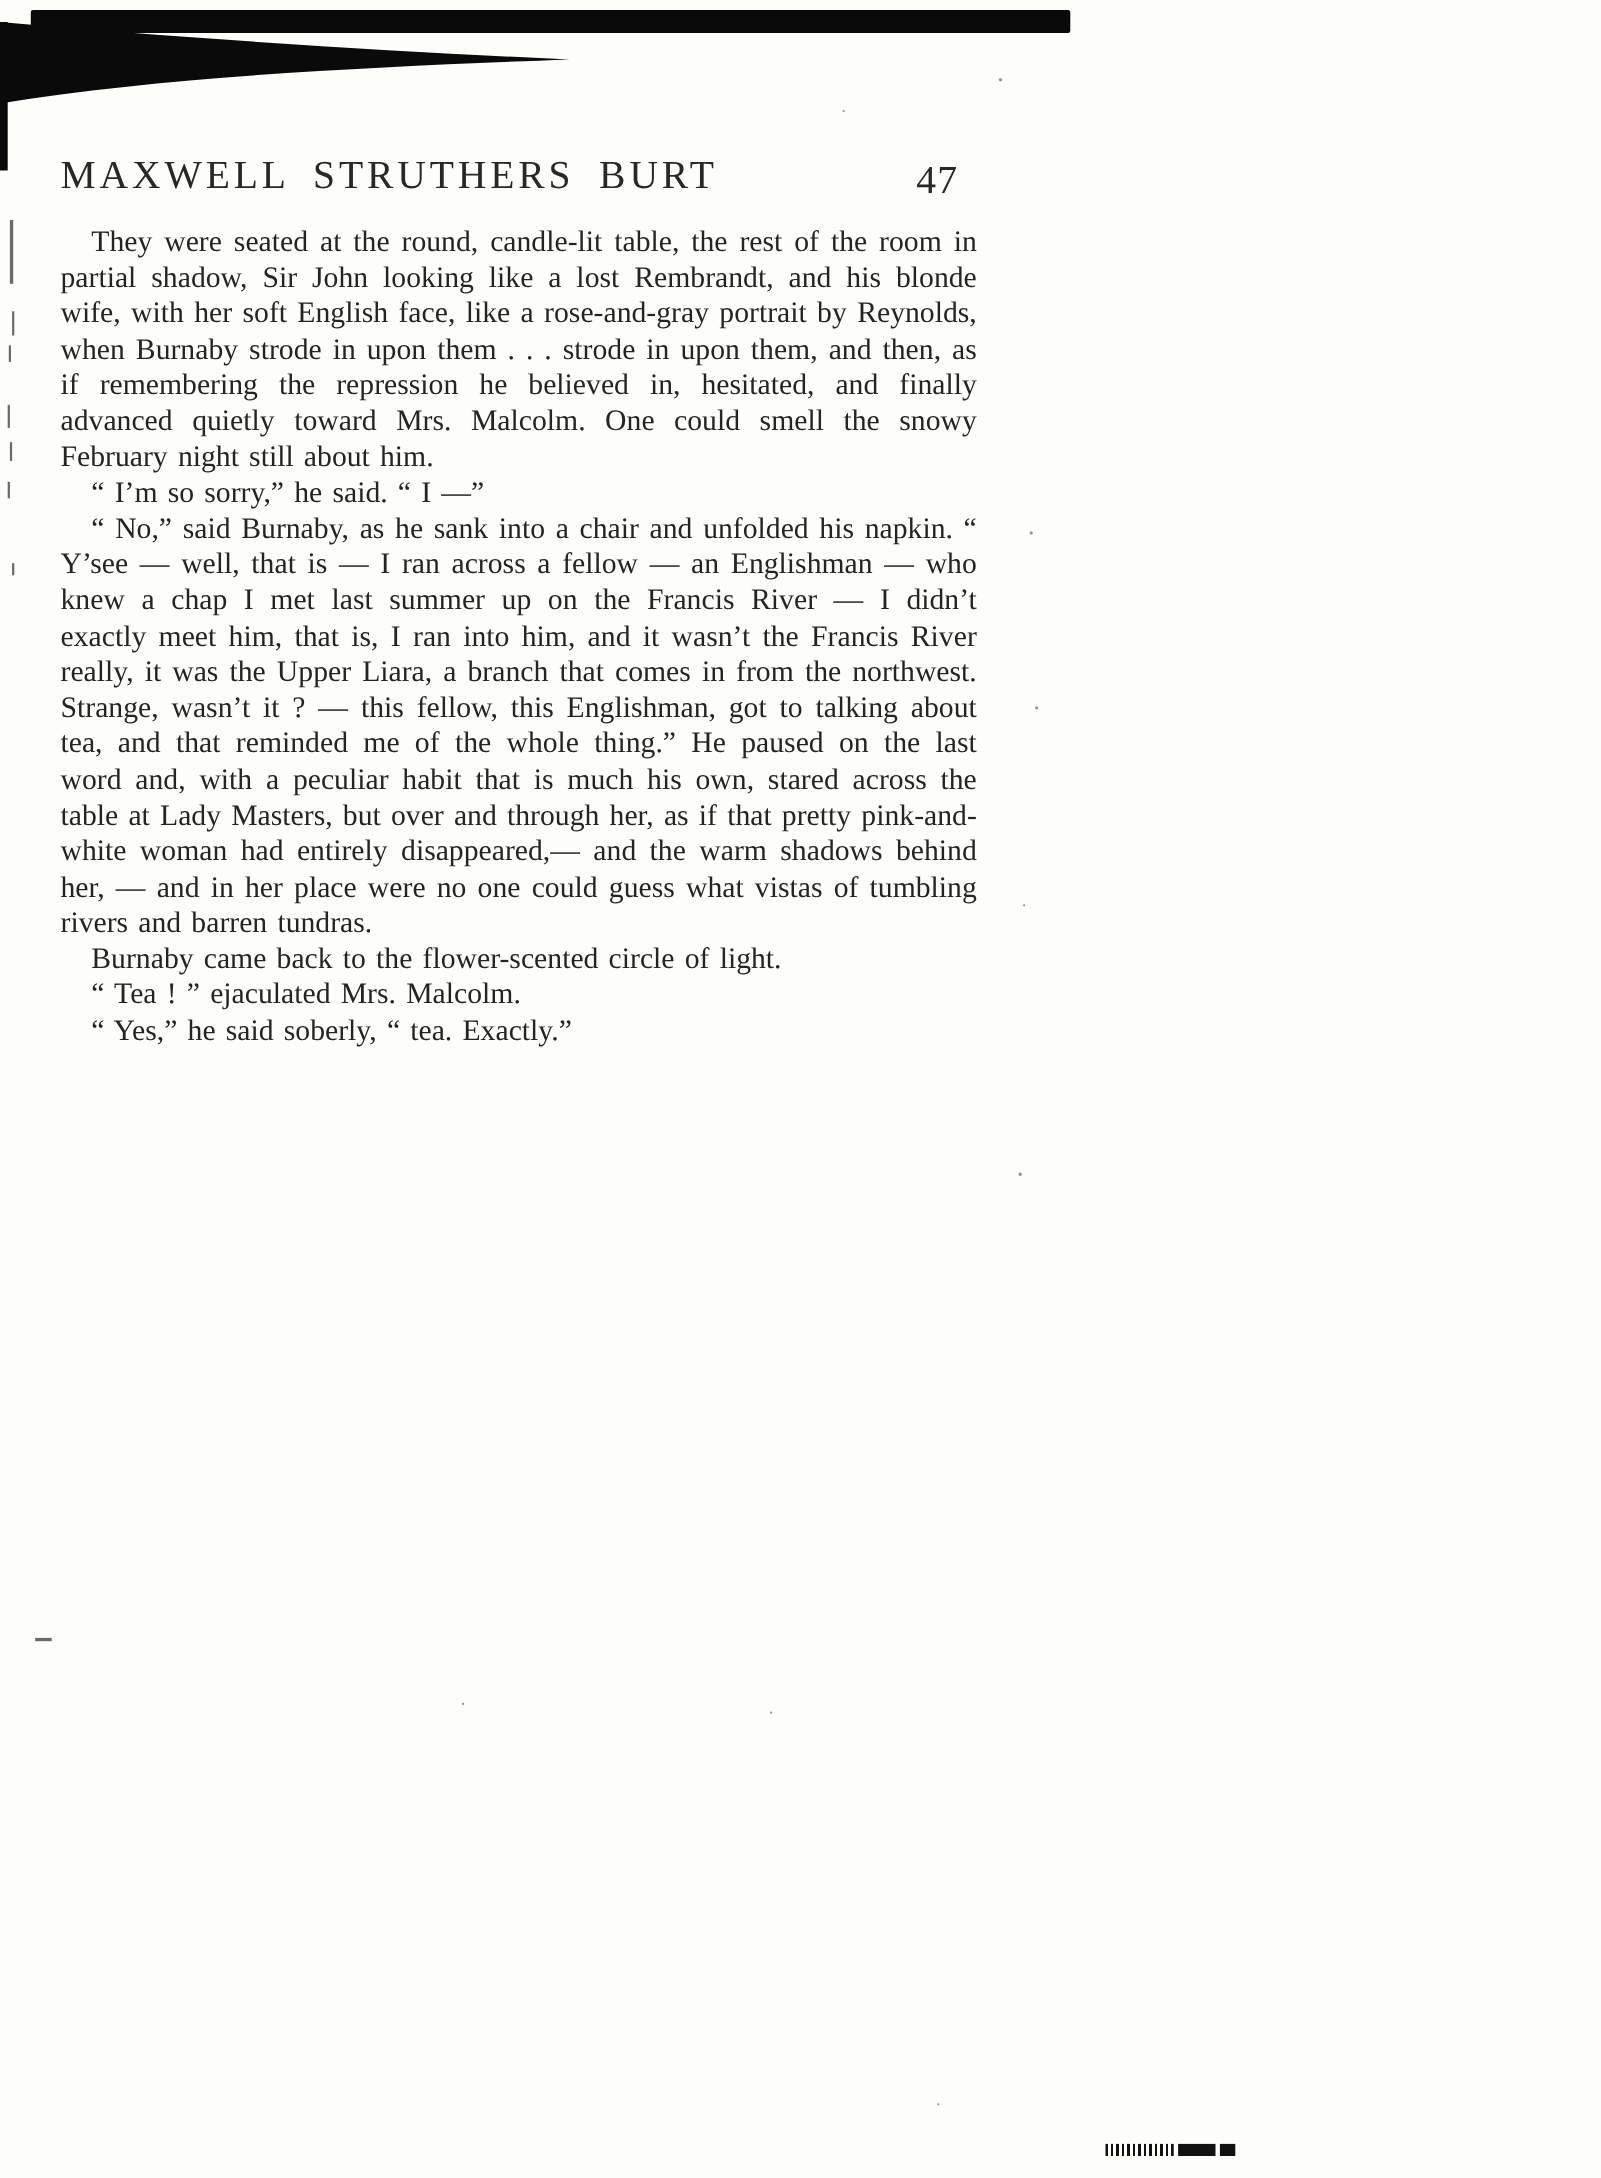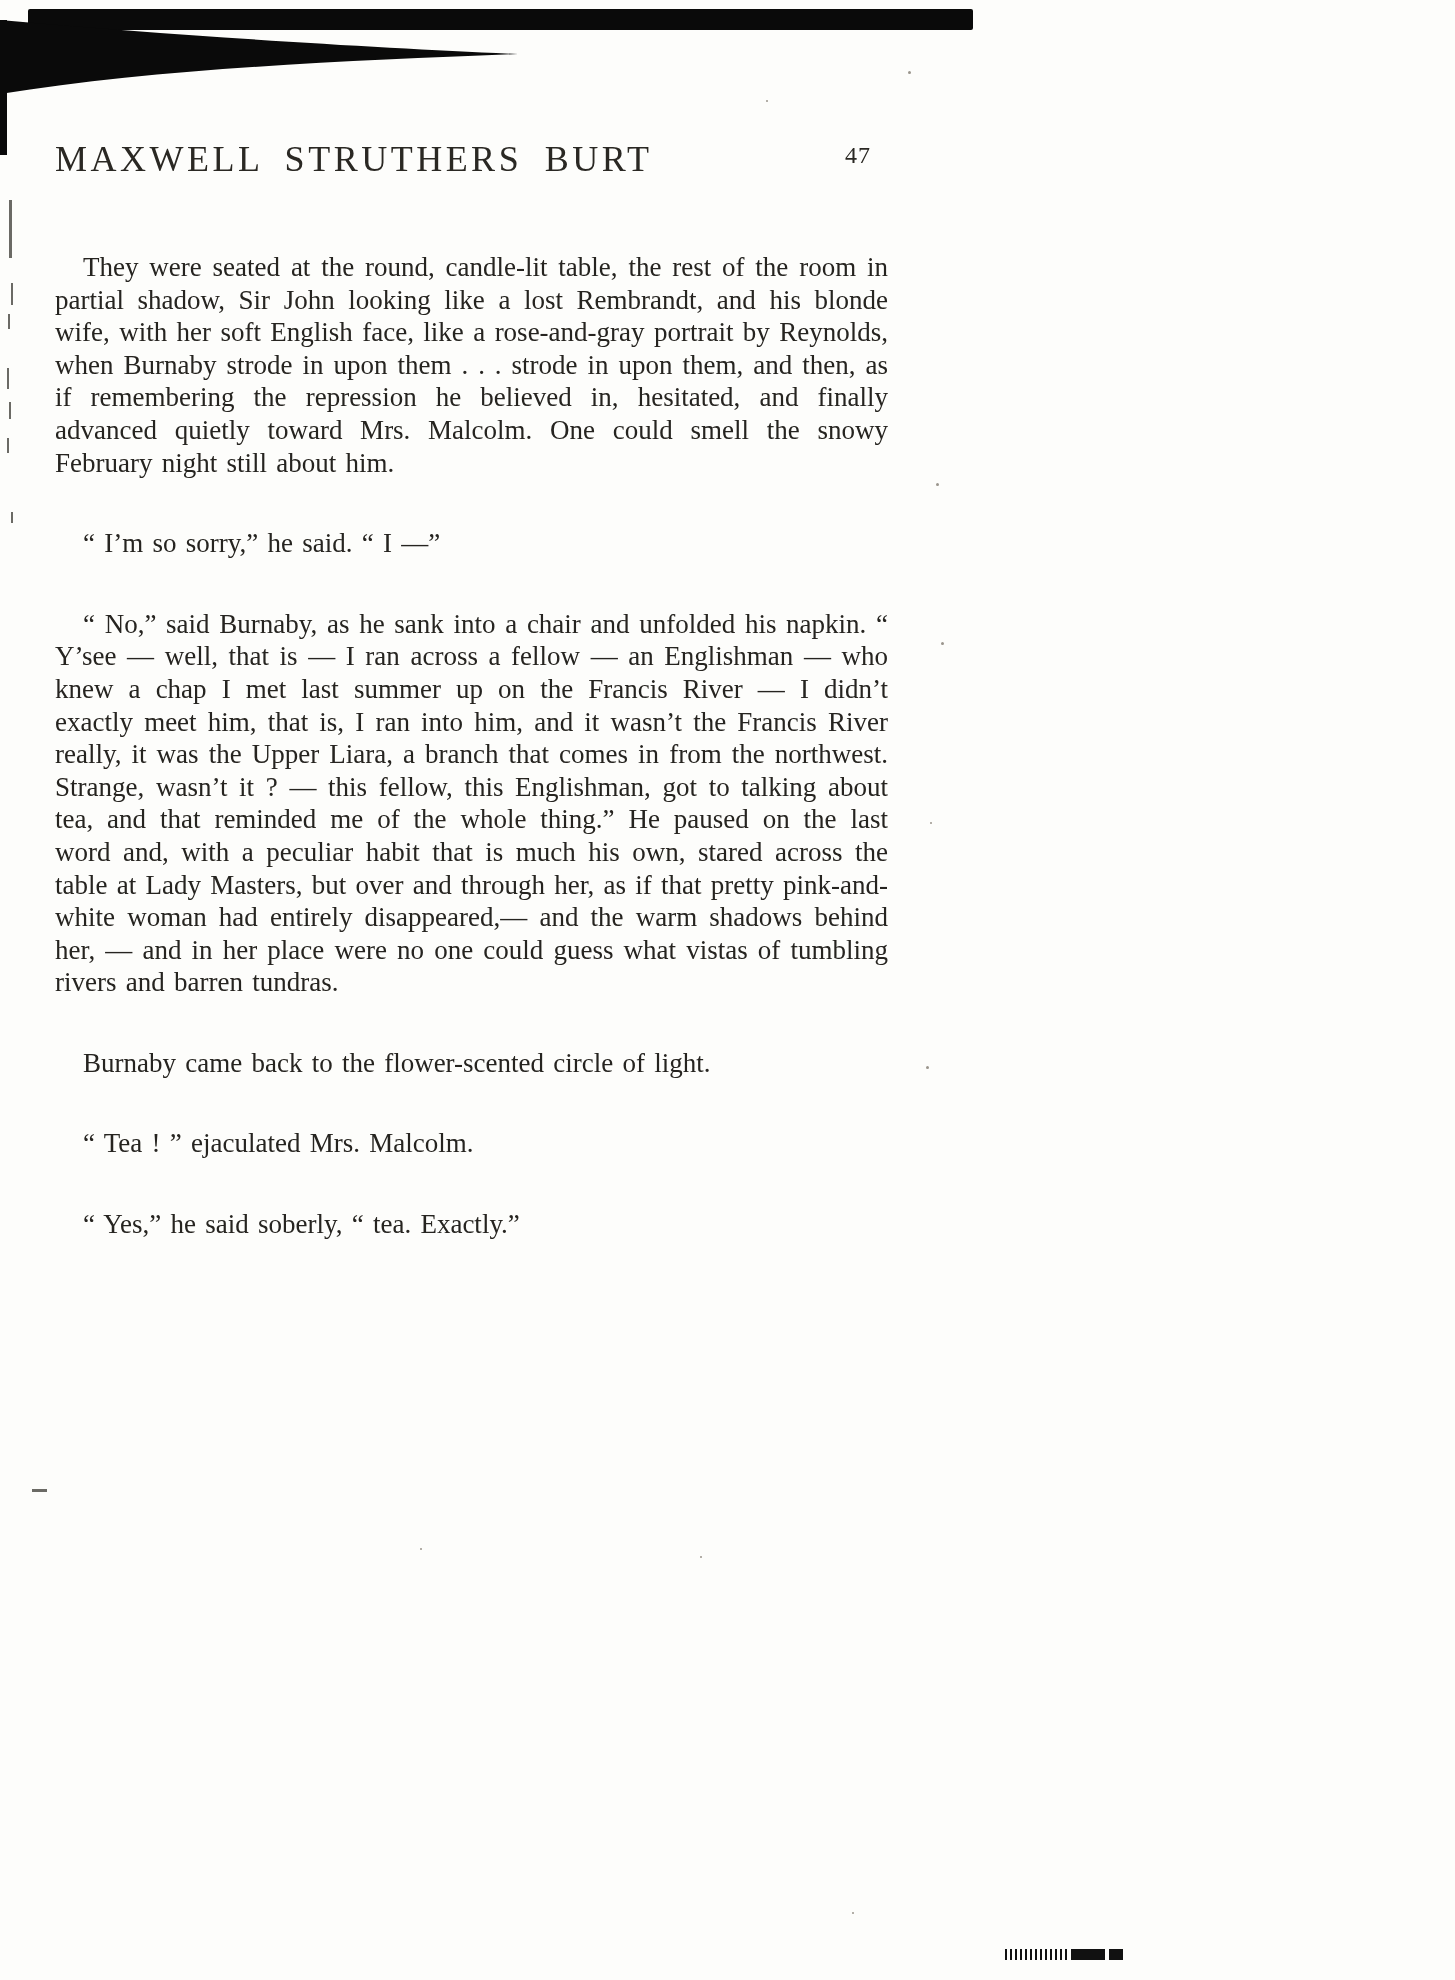--- a/index.html
+++ b/index.html
@@ -69,38 +69,38 @@
     display: block;
     text-align: left;
     font-size: 36px;
     letter-spacing: 3.5px;
     word-spacing: 10px;
     color: #2a2823;
   }
   .page-number {
     position: absolute;
     right: 16px; top: 4px;
-    font-size: 24px;
+    font-size: 36px;
     letter-spacing: 1px;
     color: #2a2823;
   }
 
   
   .body-text {
     position: absolute;
     left: 55px; top: 203px;
     width: 833px;
     font-size: 27px;
     line-height: 32.6px;
     text-align: justify;
     word-spacing: 2.5px;
     color: #262420;
   }
   .body-text p { margin: 0; }
-  .body-text p.indent { text-indent: 28px; margin-top: 48px; }
+  .body-text p.indent { text-indent: 28px; }
 </style>
 </head>
 <body>
 
 <div class="page">
 
   <div class="top-black-bar"></div>
 
   <svg class="curl-svg" width="530" height="160" viewBox="0 0 530 160">
     <path d="M0,12 C180,28 380,40 518,46 C360,52 160,60 0,86 Z" fill="#0a0a0a"></path>

